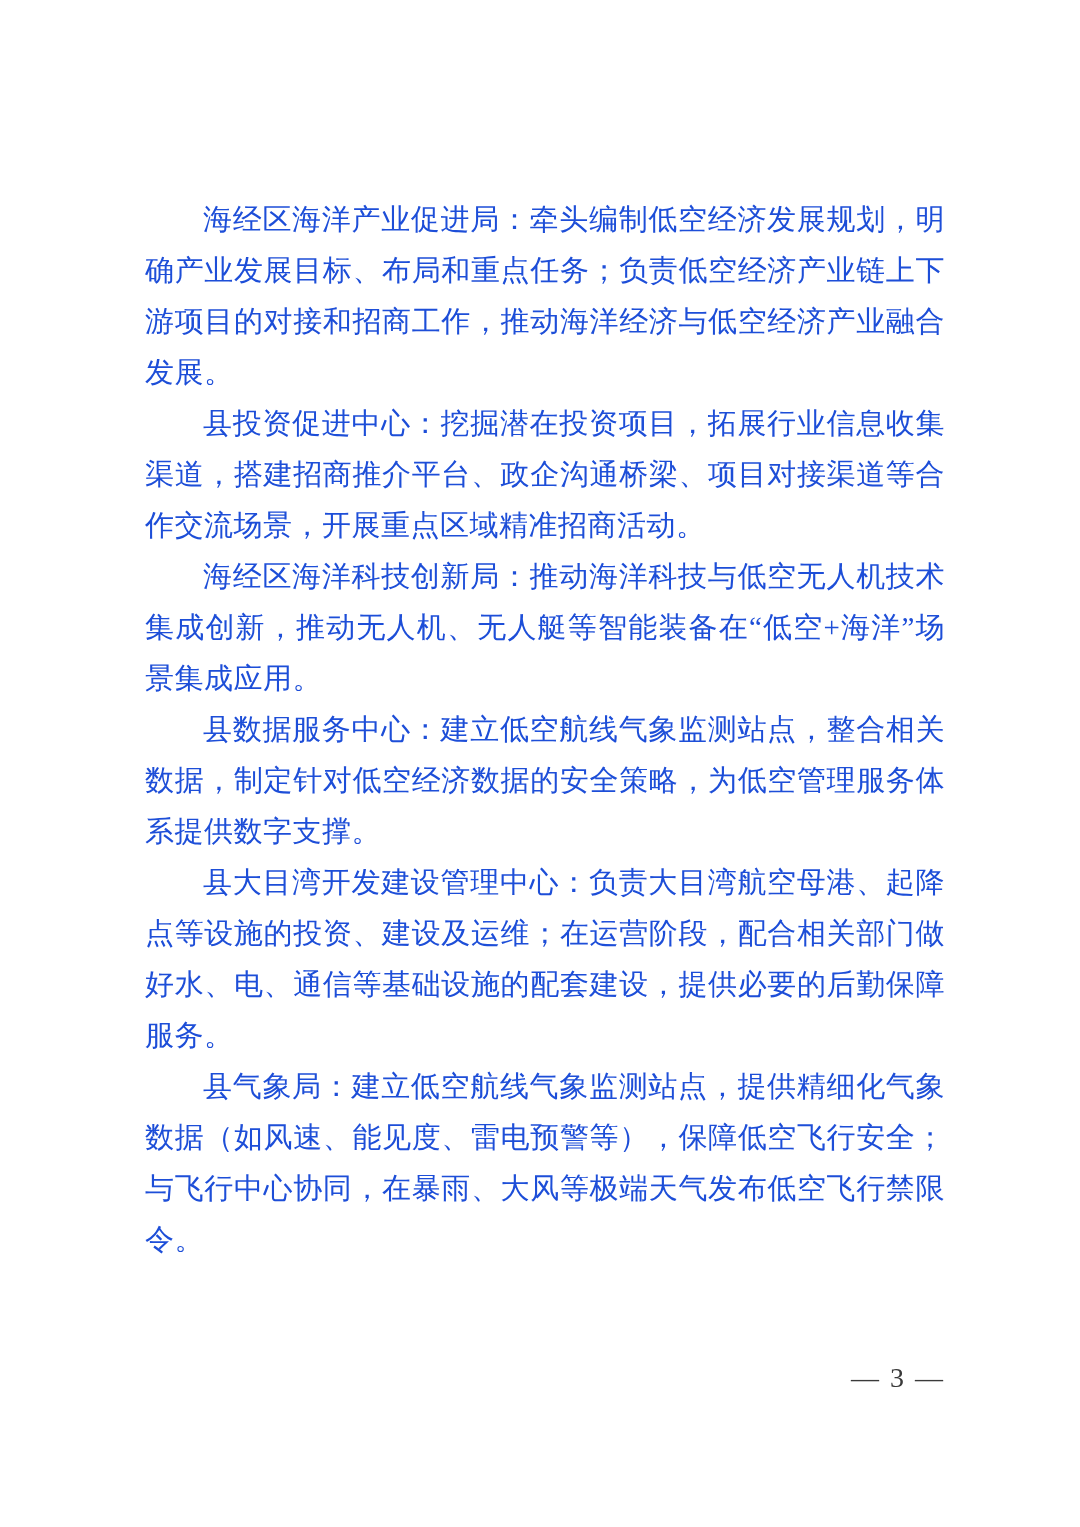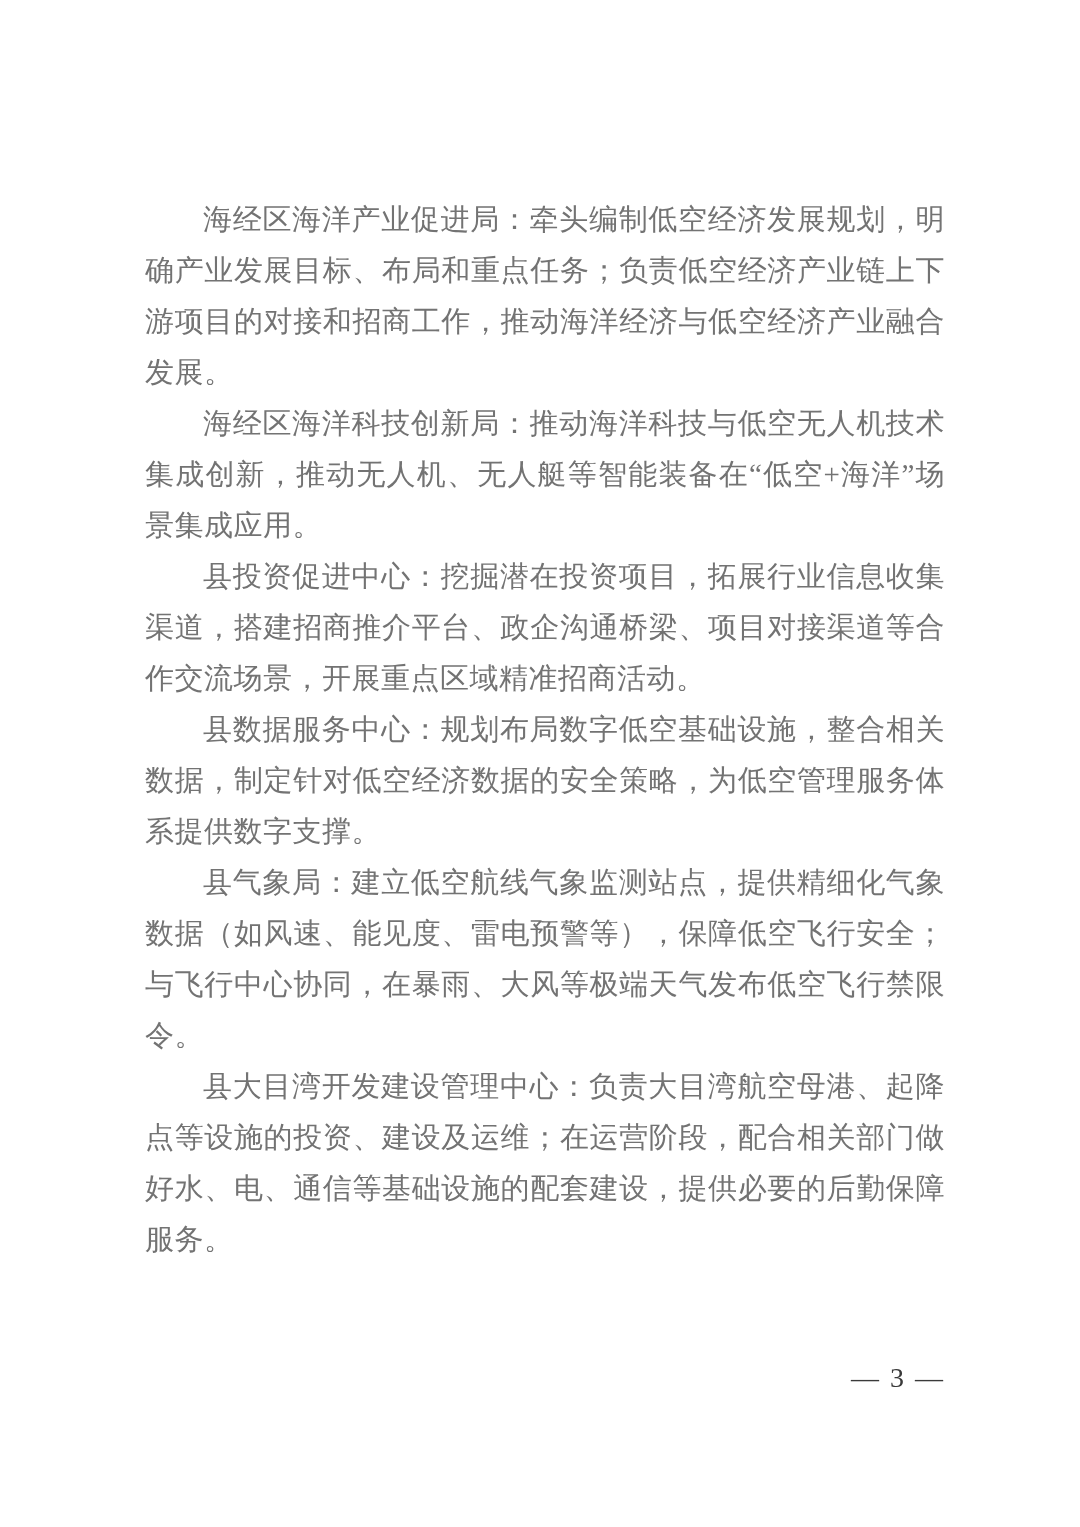--- a/index.html
+++ b/index.html
@@ -20,21 +20,21 @@
   .content {
     position: absolute;
     left: 145px;
     top: 194px;
     width: 800px;
   }
 
   .content p {
     font-size: 29px;
     line-height: 51px;
-    color: #737373;
+    color: #1d4ed8;
     text-indent: 2em;
     text-align: justify;
     text-justify: inter-ideograph;
     letter-spacing: 0.5px;
   }
 
   .page-number {
     position: absolute;
     top: 1358px;
     right: 135px;
@@ -44,20 +44,20 @@
     letter-spacing: 2px;
     white-space: nowrap;
   }
 </style>
 </head>
 <body>
 
 <div class="page">
   <div class="content">
     <p>海经区海洋产业促进局：牵头编制低空经济发展规划，明确产业发展目标、布局和重点任务；负责低空经济产业链上下游项目的对接和招商工作，推动海洋经济与低空经济产业融合发展。</p>
+    <p>县投资促进中心：挖掘潜在投资项目，拓展行业信息收集渠道，搭建招商推介平台、政企沟通桥梁、项目对接渠道等合作交流场景，开展重点区域精准招商活动。</p>
     <p>海经区海洋科技创新局：推动海洋科技与低空无人机技术集成创新，推动无人机、无人艇等智能装备在“低空+海洋”场景集成应用。</p>
-    <p>县投资促进中心：挖掘潜在投资项目，拓展行业信息收集渠道，搭建招商推介平台、政企沟通桥梁、项目对接渠道等合作交流场景，开展重点区域精准招商活动。</p>
-    <p>县数据服务中心：规划布局数字低空基础设施，整合相关数据，制定针对低空经济数据的安全策略，为低空管理服务体系提供数字支撑。</p>
+    <p>县数据服务中心：建立低空航线气象监测站点，整合相关数据，制定针对低空经济数据的安全策略，为低空管理服务体系提供数字支撑。</p>
+    <p>县大目湾开发建设管理中心：负责大目湾航空母港、起降点等设施的投资、建设及运维；在运营阶段，配合相关部门做好水、电、通信等基础设施的配套建设，提供必要的后勤保障服务。</p>
     <p>县气象局：建立低空航线气象监测站点，提供精细化气象数据（如风速、能见度、雷电预警等），保障低空飞行安全；与飞行中心协同，在暴雨、大风等极端天气发布低空飞行禁限令。</p>
-    <p>县大目湾开发建设管理中心：负责大目湾航空母港、起降点等设施的投资、建设及运维；在运营阶段，配合相关部门做好水、电、通信等基础设施的配套建设，提供必要的后勤保障服务。</p>
   </div>
   <div class="page-number">— 3 —</div>
 </div>
 
 </body></html>

